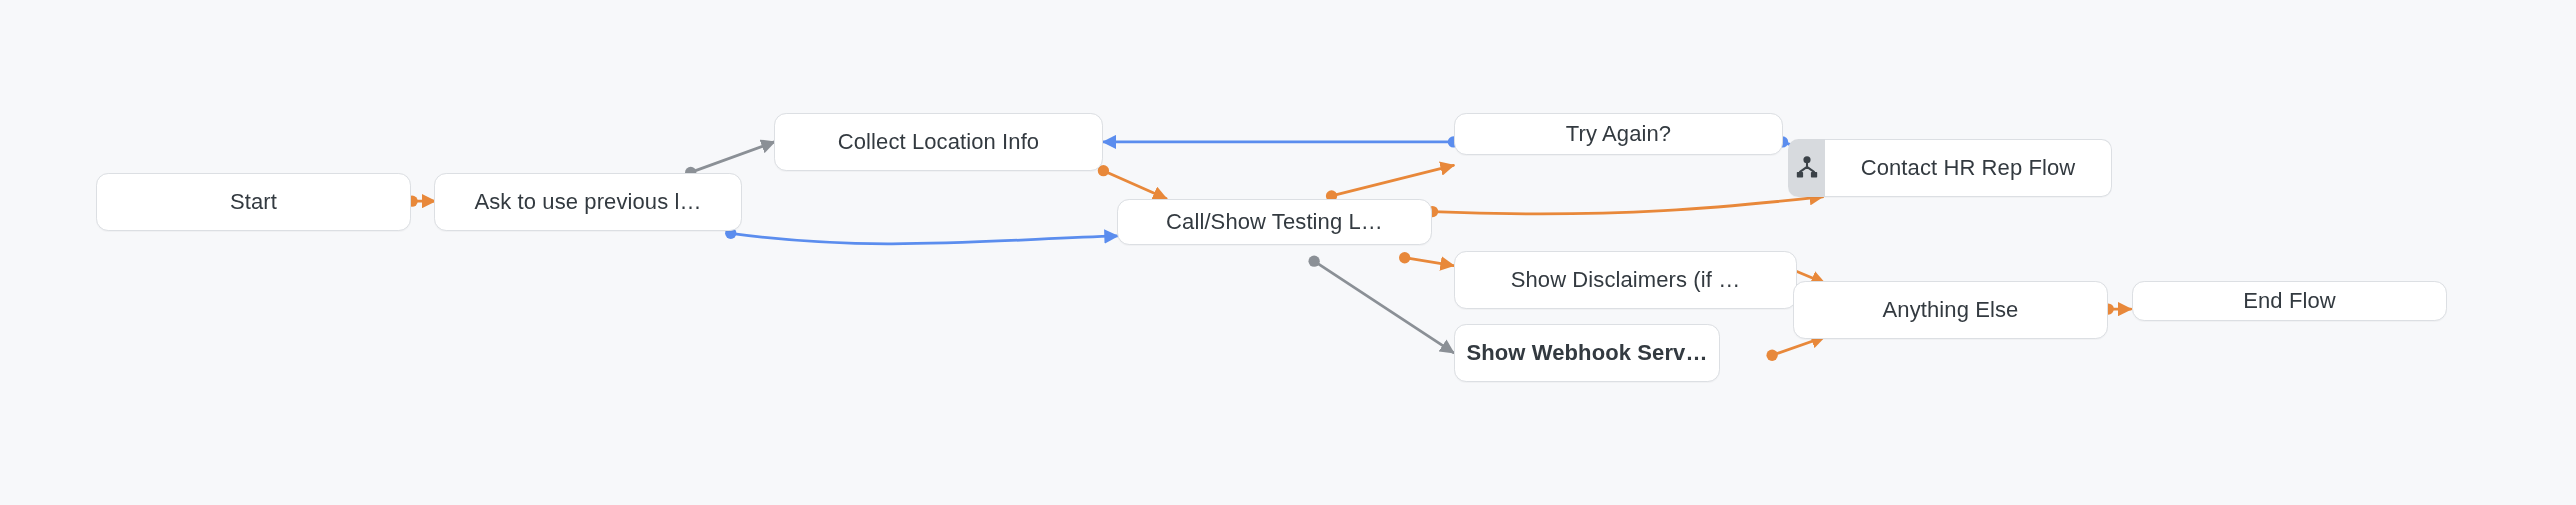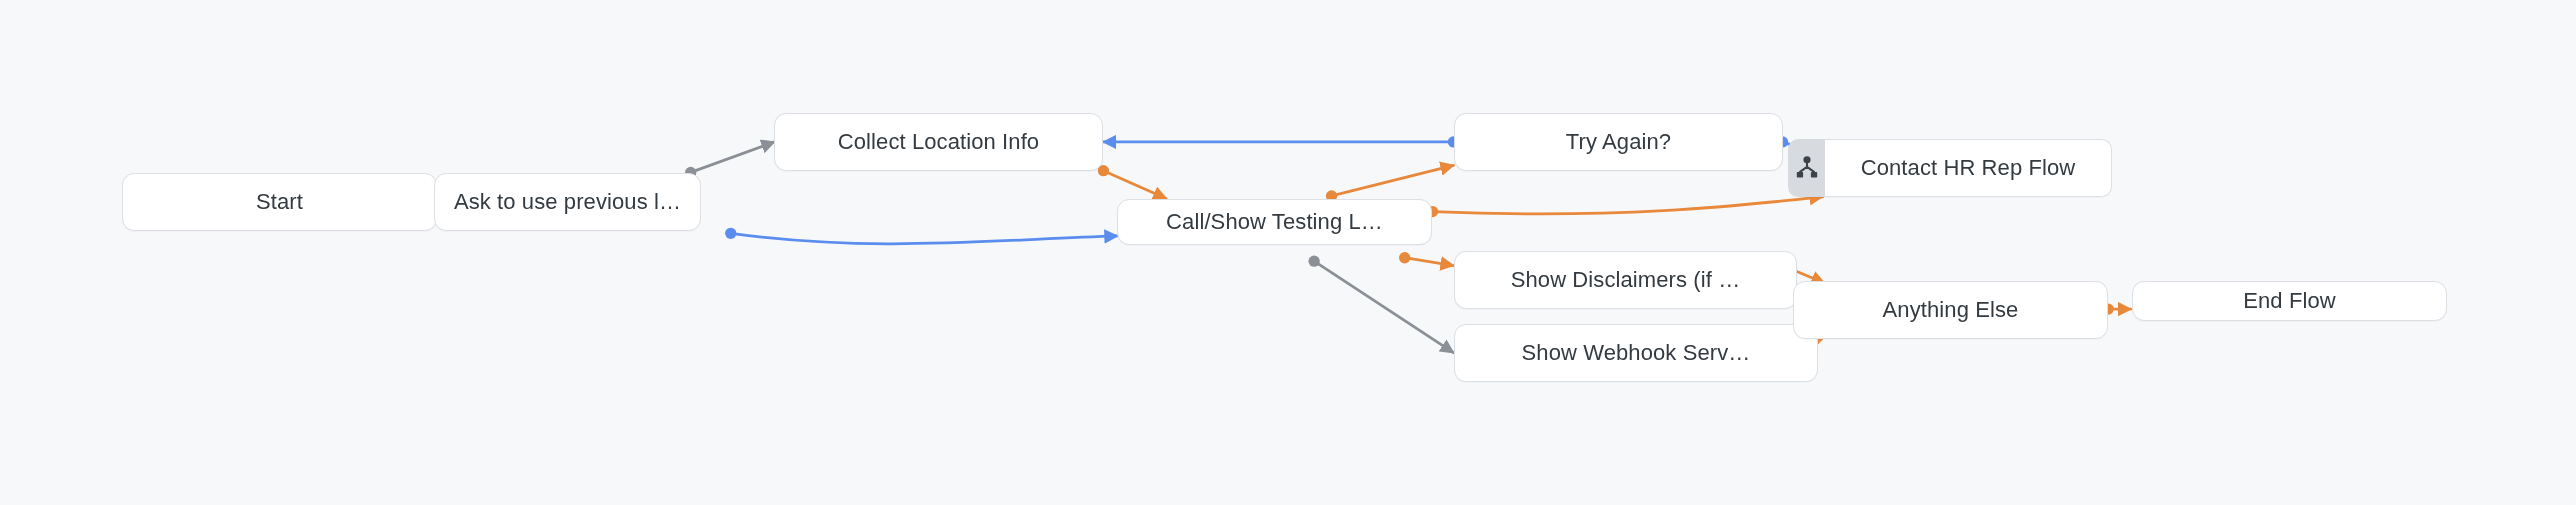--- a/index.html
+++ b/index.html
@@ -144,52 +144,52 @@
         <path d="M 2034 408 L 2094 387" fill="none" stroke="#e8883a" stroke-width="3.2" stroke-linecap="round" marker-end="url(#arr-0-right)"></path>
         <circle cx="2034" cy="408" r="6.5" fill="#e8883a"></circle>
       </g>
       <g>
         <path d="M 2420 355 L 2446 355" fill="none" stroke="#e8883a" stroke-width="3.2" stroke-linecap="round" marker-end="url(#arr-0-right)"></path>
         <circle cx="2420" cy="355" r="6.5" fill="#e8883a"></circle>
       </g>
     </svg>
 
   <div id="node-layer">
-      <div class="node" style="left: 96px; top: 173px; width: 315px; height: 58px; margin-left: 26px;">
+      <div class="node" style="left: 96px; top: 173px; width: 315px; height: 58px;">
         <span class="label">Start</span>
       </div>
-      <div class="node" style="left: 434px; top: 173px; width: 267px; height: 58px;">
+      <div class="node" style="left: 434px; top: 173px; width: 308px; height: 58px;">
         <span class="label">Ask to use previous l…</span>
       </div>
       <div class="node" style="left: 774px; top: 113px; width: 329px; height: 58px;">
         <span class="label">Collect Location Info</span>
       </div>
       <div class="node" style="left: 1117px; top: 199px; width: 315px; height: 46px;">
         <span class="label">Call/Show Testing L…</span>
       </div>
-      <div class="node" style="left: 1454px; top: 113px; width: 329px; height: 58px;">
+      <div class="node" style="left: 1454px; top: 113px; width: 329px; height: 42px;">
         <span class="label">Try Again?</span>
       </div>
       <div class="node has-tab" style="left: 1788px; top: 139px; width: 324px; height: 58px;">
         <div class="tab">
           <svg width="26" height="26" viewBox="0 0 24 24">
             <circle cx="12" cy="4.4" r="3.3" fill="#3b4248"></circle>
             <path d="M12 7.5 L12 11 M12 11 L5.5 15.5 M12 11 L18.5 15.5" stroke="#3b4248" stroke-width="1.9" fill="none" stroke-linecap="round"></path>
             <rect x="2.6" y="15.6" width="5.8" height="5.2" rx="0.7" fill="#3b4248"></rect>
             <rect x="15.6" y="15.6" width="5.8" height="5.2" rx="0.7" fill="#3b4248"></rect>
           </svg>
         </div>
         <div class="body">
           <span class="label">Contact HR Rep Flow</span>
         </div>
       </div>
       <div class="node" style="left: 1454px; top: 251px; width: 343px; height: 58px;">
         <span class="label">Show Disclaimers (if …</span>
       </div>
-      <div class="node" style="left: 1454px; top: 324px; width: 364px; height: 58px;">
+      <div class="node" style="left: 1454px; top: 324px; width: 266px; height: 58px; font-weight: bold;">
         <span class="label">Show Webhook Serv…</span>
       </div>
       <div class="node" style="left: 1793px; top: 281px; width: 315px; height: 58px;">
         <span class="label">Anything Else</span>
       </div>
       <div class="node" style="left: 2132px; top: 281px; width: 315px; height: 40px;">
         <span class="label">End Flow</span>
       </div>
     </div>
 

